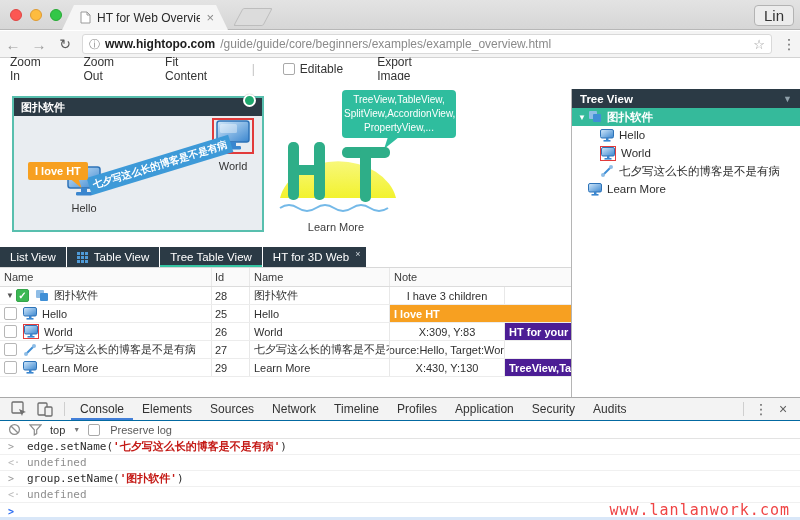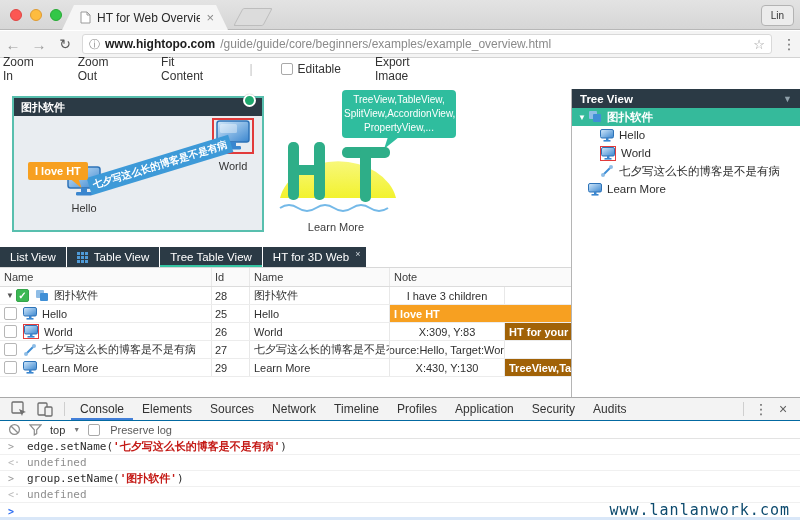--- a/index.html
+++ b/index.html
@@ -17,37 +17,37 @@
   .light.g { background:#33c748; border:1px solid #27aa35; }
   .tab { position:absolute; left:62px; top:5px; width:166px; height:25px; background:#f5f5f5;
     clip-path:polygon(12px 0, calc(100% - 12px) 0, 100% 100%, 0 100%);
     display:flex; align-items:center; padding:0 14px 0 18px; gap:6px; }
   .tab-title { font-size:12px; color:#2b2b2b; white-space:nowrap; overflow:hidden; flex:1; }
   .tab-close { font-size:13px; color:#8a8a8a; line-height:1; }
   .newtab { position:absolute; left:238px; top:8px; width:30px; height:18px; background:#dcdcdc;
     border:1px solid #bdbdbd; transform:skewX(-28deg); border-radius:2px; }
   .profile-btn { position:absolute; right:6px; top:5px; height:21px; padding:0 9px;
     background:#ececec; border:1px solid #b3b3b3; border-radius:4px;
-    font-size:10px; color:#333; display:flex; align-items:center; }
+    font-size:15px; color:#333; display:flex; align-items:center; }
 
   .urlbar { position:absolute; left:0; top:31px; width:800px; height:27px; background:#f4f4f4;
     border-bottom:1px solid #d3d3d3; display:flex; align-items:center; }
   .nav-ic { font-size:15px; color:#9c9c9c; width:26px; text-align:center; }
   .nav-ic.reload { color:#5a5a5a; font-size:14px; }
   .omnibox { height:20px; flex:1; margin:0 6px 0 4px; background:#fff; border:1px solid #d9d9d9;
     border-radius:3px; display:flex; align-items:center; padding:0 6px; gap:5px; }
   .info-ic { color:#8a8a8a; font-size:11px; }
   .url-host { font-size:12px; font-weight:bold; color:#1d1d1d; }
   .url-path { font-size:12px; color:#8a8a8a; }
   .star-ic { margin-left:auto; color:#9a9a9a; font-size:13px; }
   .menu-ic { width:22px; text-align:center; color:#666; font-size:14px; letter-spacing:0; }
 
   
   .vtoolbar { position:absolute; left:0; top:58px; width:459px; height:22px; background:#fff;
-    display:flex; align-items:center; gap:16px; padding-left:3px; font-size:12px; color:#343434; }
+    display:flex; align-items:center; gap:16px; padding-left:10px; font-size:12px; color:#343434; }
   .vt-btn { margin-right:18px; cursor:default; }
   .vt-sep { color:#c4c4c4; margin-right:12px; }
   .cbx { width:12px; height:12px; border:1px solid #a9a9a9; background:#fff; border-radius:2px;
     display:inline-block; margin-right:5px; vertical-align:-2px; }
   .vt-check-wrap { display:flex; align-items:center; margin-right:18px; }
 
   
   .gcanvas { position:absolute; left:0; top:80px; width:571px; height:167px; background:#fff; overflow:hidden; }
   .groupbox { position:absolute; left:12px; top:16px; width:252px; height:136px;
     border:2px solid #58bfae; background:#e9edf1; }
@@ -100,21 +100,21 @@
   .trow.head { background:#fafafa; border-bottom:1px solid #dcdcdc; color:#3c3c3c; height:19px; }
   .tc { height:100%; display:flex; align-items:center; border-right:1px solid #e8e8e8;
     overflow:hidden; white-space:nowrap; }
   .tc.c-name { width:212px; padding-left:4px; }
   .tc.c-id { width:38px; padding-left:3px; }
   .tc.c-name2 { width:140px; padding-left:4px; }
   .tc.c-desc { width:115px; justify-content:center; }
   .tc.c-note { flex:1; border-right:none; padding:0; }
   .note-pill { height:100%; width:100%; display:flex; align-items:center; padding-left:4px;
     color:#fff; font-weight:bold; }
-  .note-orange { background:#f7a021; } .note-teal { background:#a16207; }
+  .note-orange { background:#f7a021; } .note-teal { background:#4c1d95; }
   .expander { font-size:8px; color:#555; width:12px; text-align:center; flex:none; }
   .ck { width:13px; height:13px; border:1px solid #b6b6b6; background:#fff; border-radius:2px;
     flex:none; margin-right:6px; }
   .ck.on { background:#3cb854; border-color:#35a54b; color:#fff; font-size:10px; line-height:12px;
     text-align:center; font-weight:bold; }
   .ico { flex:none; margin-right:5px; display:inline-flex; }
   .redbox { border:1px solid #e23b3b; padding:0; line-height:0; }
   .ind2 { padding-left:54px; } .ind1 { padding-left:36px; }
 
   
@@ -151,21 +151,21 @@
   .crow { min-height:16px; display:flex; align-items:center; border-bottom:1px solid #f0f0f0;
     padding-left:8px; gap:7px; }
   .crow .pr { color:#9a9a9a; font-size:10px; width:12px; flex:none; }
   .crow .code { color:#2d2d2d; }
   .crow .str { color:#c41a16;font-weight:bold; }
   .crow.res .pr { color:#b9b9b9; }
   .crow.res .val { color:#8f8f8f; }
   .crow.prompt { border-bottom:none; }
   .crow.prompt .pr { color:#2f6ff2; font-weight:bold; }
   .watermark { position:absolute; right:10px; bottom:1px; font-family:"DejaVu Sans Mono", monospace;
-    font-size:15px; color:#0c4a6e; letter-spacing:1px; }
+    font-size:15px; color:#ef4444; letter-spacing:1px; }
   .bluefoot { position:absolute; left:0; bottom:0; width:800px; height:3px; background:#d9e7f8; }
 </style>
 </head>
 <body>
 
 <svg width="0" height="0" style="position:absolute">
   <defs>
     <linearGradient id="monGrad" x1="0" y1="0" x2="1" y2="1">
       <stop offset="0" stop-color="#d3e9fb"></stop>
         <stop offset="1" stop-color="#3a86cf"></stop>

